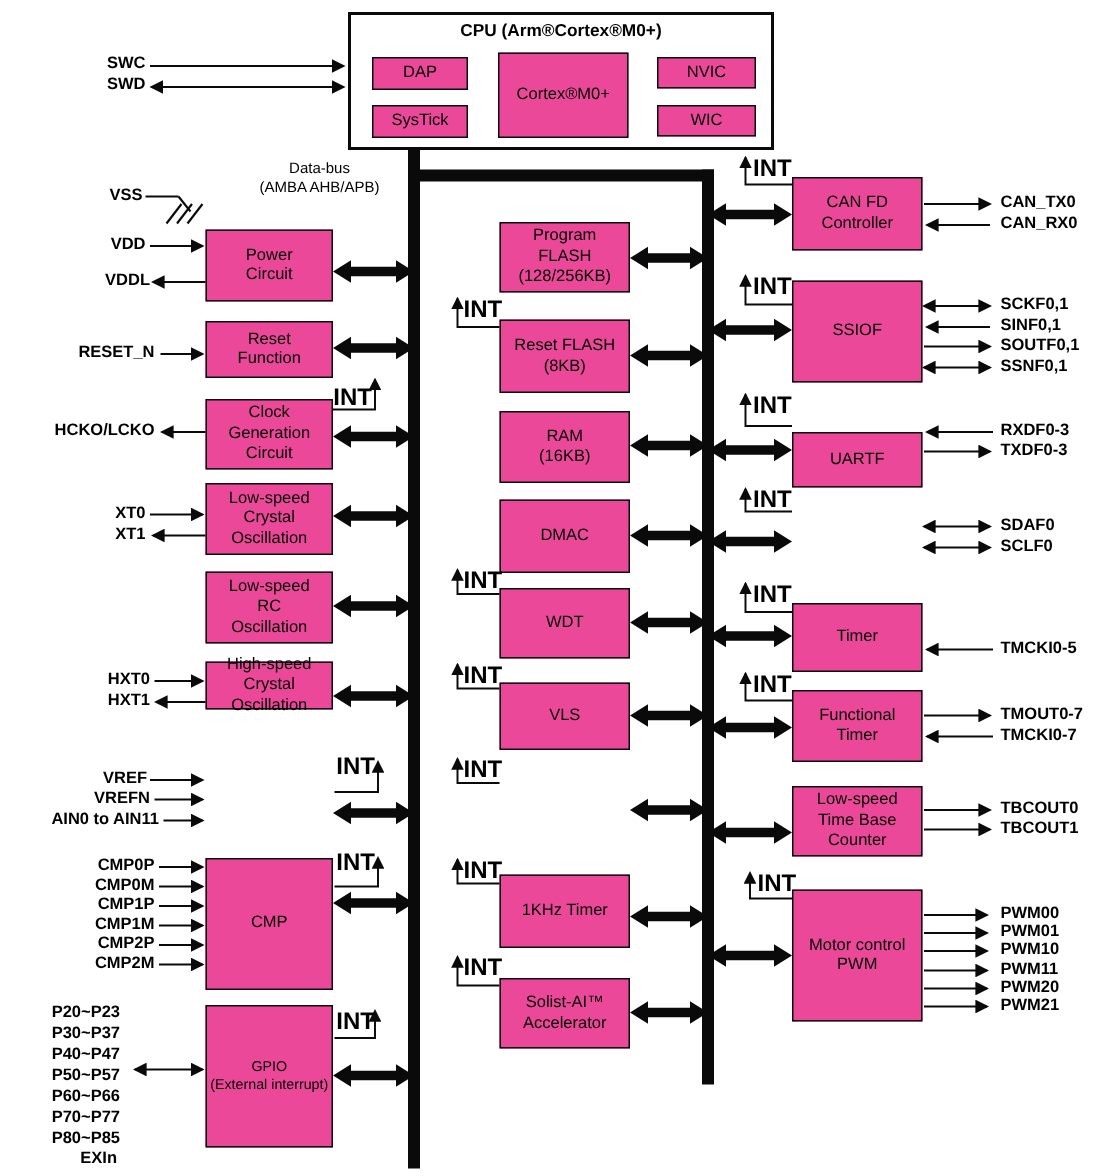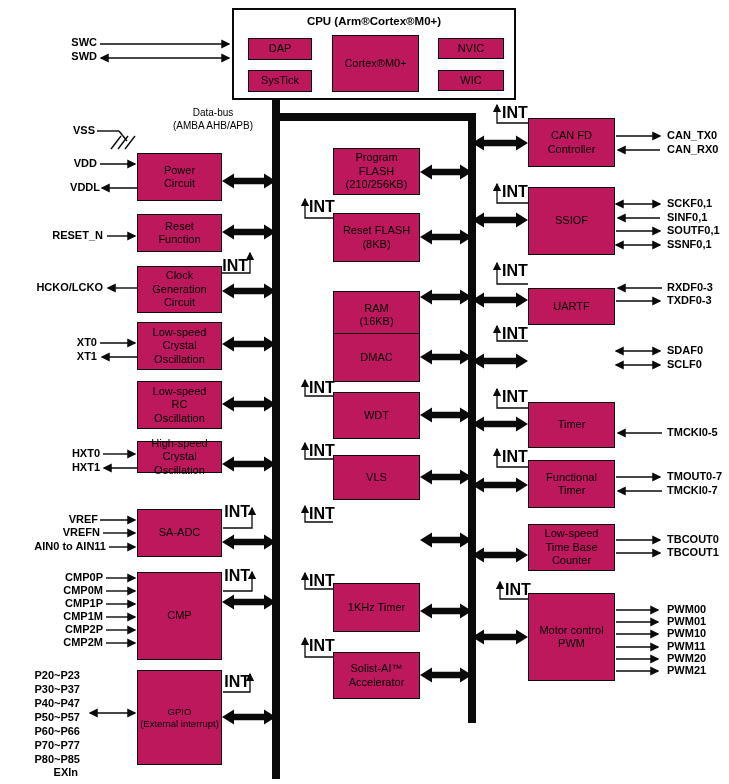--- a/index.html
+++ b/index.html
@@ -1,21 +1,21 @@
 <!DOCTYPE html>
 <html><head>
 <meta charset="utf-8">
 <style>
   html,body { margin:0; padding:0; background:#ffffff; }
   .canvas {
     position:relative; width:729px; height:784px; background:#fff;
     font-family:"Liberation Sans", sans-serif; color:#000; overflow:hidden;
   }
   .block {
-    position:absolute; border:1.5px solid #0a0a0a; background:#be185d;
+    position:absolute; border:1.5px solid #0a0a0a; background:#ec4899;
     display:flex; align-items:center; justify-content:center; text-align:center;
     font-size:11px; line-height:1.22; white-space:pre-line; box-sizing:border-box;
   }
   .block.small { font-size:9.5px; }
   .cpu {
     position:absolute; border:2px solid #0a0a0a; background:#fff; box-sizing:border-box;
   }
   .cpu-title {
     position:absolute; left:0; right:0; top:5px; text-align:center;
     font-weight:bold; font-size:11.5px;
@@ -60,31 +60,30 @@
 Circuit</div>
   <div class="block" style="left:137px;top:322px;width:85px;height:48px">Low-speed
 Crystal
 Oscillation</div>
   <div class="block" style="left:137px;top:381px;width:85px;height:48px">Low-speed
 RC
 Oscillation</div>
   <div class="block" style="left:137px;top:441px;width:85px;height:32px">High-speed
 Crystal
 Oscillation</div>
-  <div class="block" style="left:137px;top:509px;width:85px;height:48px">SA-ADC</div>
   <div class="block" style="left:137px;top:572px;width:85px;height:88px">CMP</div>
   <div class="block small" style="left:137px;top:670px;width:85px;height:95px">GPIO
 (External interrupt)</div>
 
   <div class="block" style="left:333px;top:148px;width:87px;height:47px">Program
 FLASH
-(210/256KB)</div>
+(128/256KB)</div>
   <div class="block" style="left:333px;top:213px;width:87px;height:49px">Reset FLASH
 (8KB)</div>
-  <div class="block" style="left:333px;top:291px;width:87px;height:48px">RAM
+  <div class="block" style="left:333px;top:274px;width:87px;height:48px">RAM
 (16KB)</div>
   <div class="block" style="left:333px;top:333px;width:87px;height:49px">DMAC</div>
   <div class="block" style="left:333px;top:392px;width:87px;height:47px">WDT</div>
   <div class="block" style="left:333px;top:455px;width:87px;height:45px">VLS</div>
   <div class="block" style="left:333px;top:583px;width:87px;height:49px">1KHz Timer</div>
   <div class="block" style="left:333px;top:652px;width:87px;height:47px">Solist-AI™
 Accelerator</div>
 
   <div class="block" style="left:528px;top:118px;width:87px;height:49px">CAN FD
 Controller</div>

